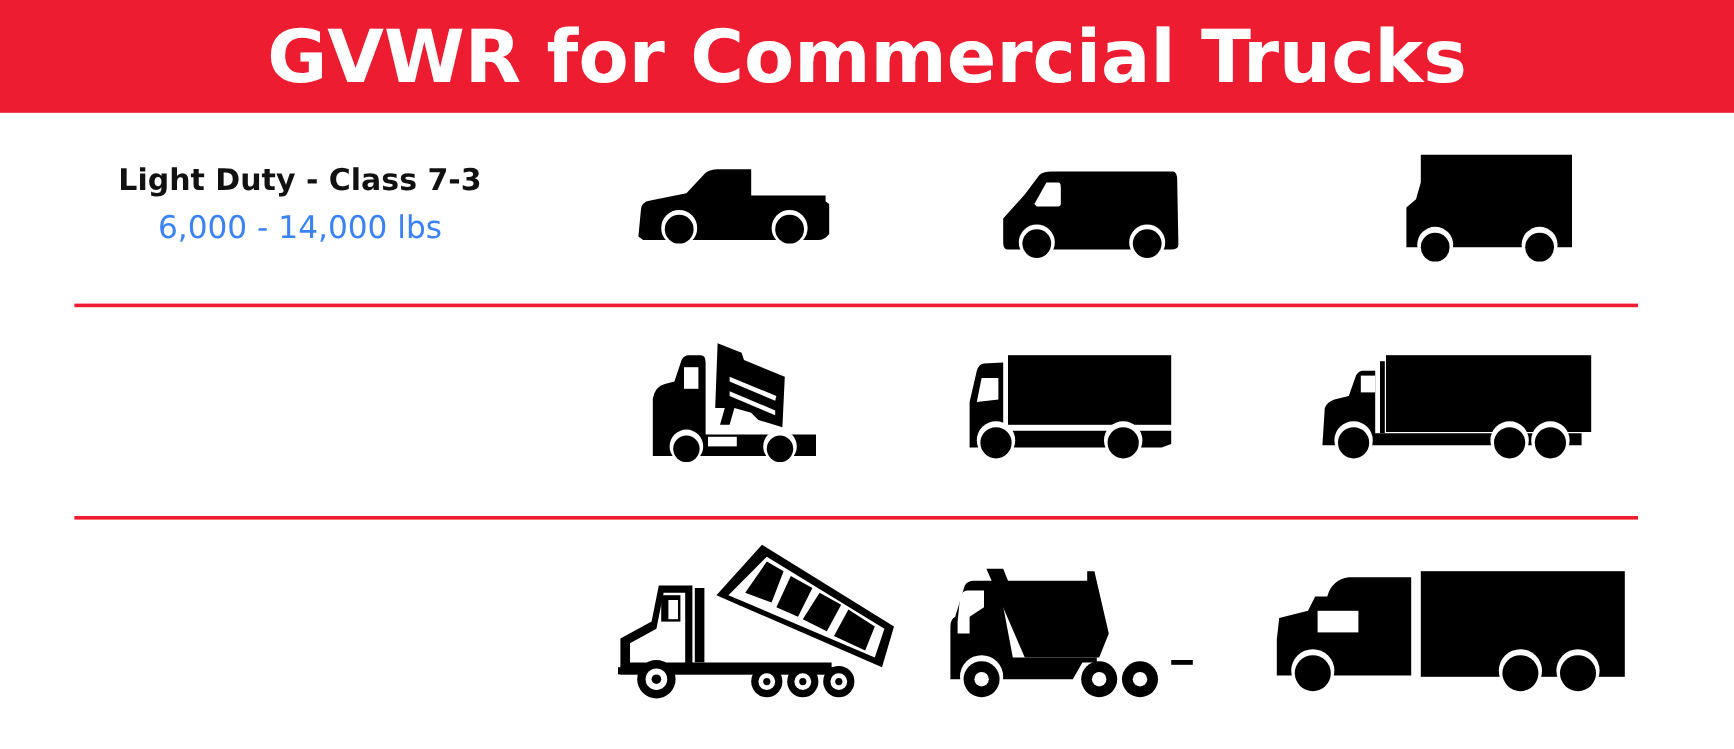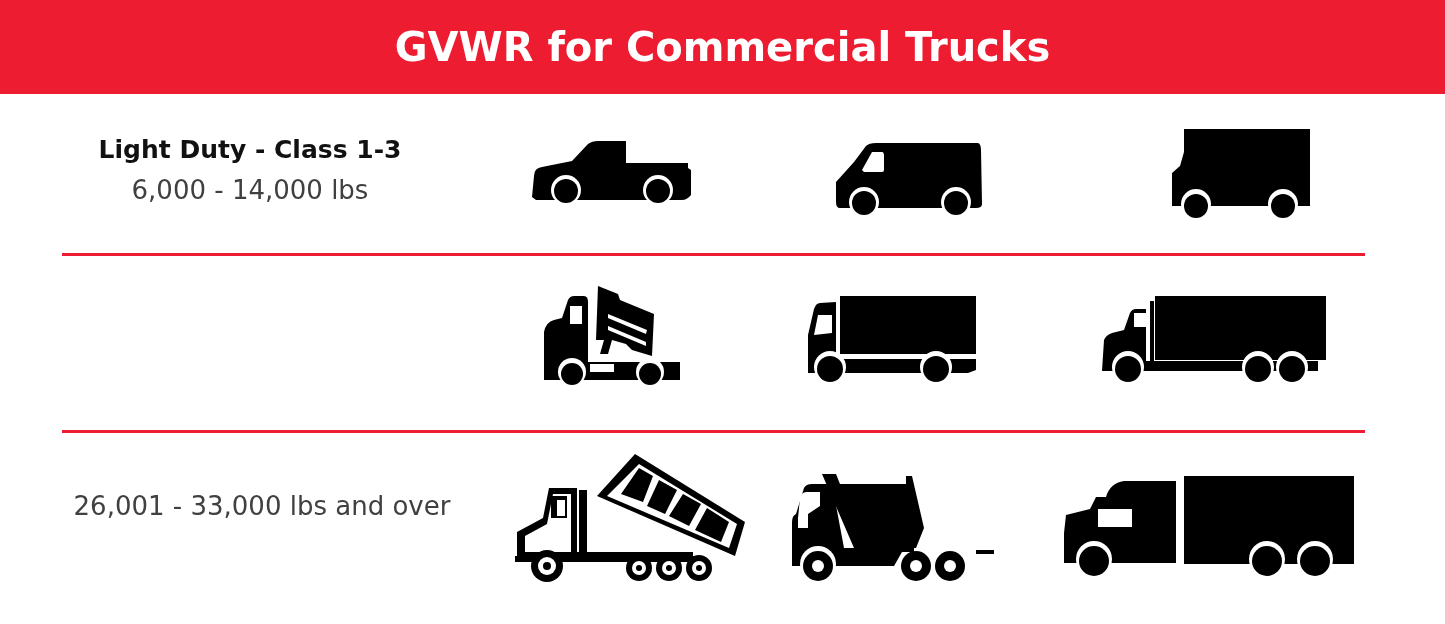--- a/index.html
+++ b/index.html
@@ -1,34 +1,34 @@
 <!DOCTYPE html>
 <html><head>
   <meta charset="utf-8">
   <style>
     html, body { margin: 0; padding: 0; background: #ffffff; }
     body { width: 1445px; height: 624px; position: relative; overflow: hidden; font-family: "Liberation Sans", "DejaVu Sans", sans-serif; color: #111; }
     .header { position: absolute; left: 0; top: 0; width: 1445px; height: 94px; background: #ed1c31; display: flex; align-items: center; justify-content: center; }
-    .header h1 { margin: 0; color: #fff; font-family: "DejaVu Sans", sans-serif; font-weight: bold; font-size: 40px; letter-spacing: 0px; }
+    .header h1 { margin: 0; color: #fff; font-family: "DejaVu Sans", sans-serif; font-weight: bold; font-size: 61px; letter-spacing: 0px; }
     .label { position: absolute; width: 440px; text-align: center; }
     .label .cls { font-family: "DejaVu Sans", sans-serif; font-weight: bold; font-size: 25px; color: #111; line-height: 36px; }
-    .label .range { font-family: "DejaVu Sans", sans-serif; font-size: 26px; color: #404040; line-height: 44px; }
+    .label .range { font-family: "DejaVu Sans", sans-serif; font-size: 26px; color: #3b82f6; line-height: 44px; }
     .divider { position: absolute; left: 62px; width: 1303px; height: 3px; background: #ed1c31; }
     .icon { position: absolute; }
     svg { display: block; }
   </style>
 </head>
 <body>
 
 <div class="header">
   <h1>GVWR for Commercial Trucks</h1>
 </div>
 
 <div class="label" style="left:30px; top:132px;">
-  <div class="cls">Light Duty - Class 1-3</div>
+  <div class="cls">Light Duty - Class 7-3</div>
   <div class="range">6,000 - 14,000 lbs</div>
 </div>
 
 <div class="icon" style="left:530px; top:140px;">
   <svg width="165" height="68" viewBox="0 0 165 68">
     <path d="M4 36 Q4 28 12 27 L42 21 L58 4 Q62 1 68 1 L96 1 L96 23 L158 23 L158 28 L161 30 L161 55 Q157 60 152 60 L6 60 L2 57 Z" fill="#000"></path>
     <circle cx="36" cy="50" r="15" fill="#fff"></circle>
       <circle cx="36" cy="51" r="12" fill="#000"></circle>
     <circle cx="128" cy="50" r="15" fill="#fff"></circle>
       <circle cx="128" cy="51" r="12" fill="#000"></circle>
@@ -99,21 +99,20 @@
     <circle cx="158" cy="72" r="16" fill="#fff"></circle>
       <circle cx="158" cy="74" r="13" fill="#000"></circle>
     <circle cx="192" cy="72" r="16" fill="#fff"></circle>
       <circle cx="192" cy="74" r="13" fill="#000"></circle>
   </svg>
 </div>
 
 <div class="divider" style="top:430px;"></div>
 
 <div class="label" style="left:42px; top:484px;">
-  <div class="range">26,001 - 33,000 lbs and over</div>
 </div>
 
 <div class="icon" style="left:513px; top:452px;">
   <svg width="236" height="132" viewBox="0 0 236 132">
     <path d="M122 2 L232 70 L222 104 L84 44 Z" fill="#000"></path>
     <path d="M126 12 L224 72 L216 96 L94 44 Z" fill="#fff"></path>
     <path d="M126 16 L140 24 L130 50 L108 42 Z M146 28 L164 38 L152 62 L134 54 Z M170 42 L188 52 L176 74 L156 64 Z M194 56 L216 70 L208 90 L182 78 Z" fill="#000"></path>
     <path d="M4 80 L30 66 L36 36 L64 36 L64 100 L180 100 L180 110 L4 110 Z" fill="#000"></path>
     <path d="M12 84 L34 72 L40 42 L58 42 L58 100 L12 100 Z" fill="#fff"></path>
     <rect x="38" y="44" width="16" height="22" fill="#000"></rect>

